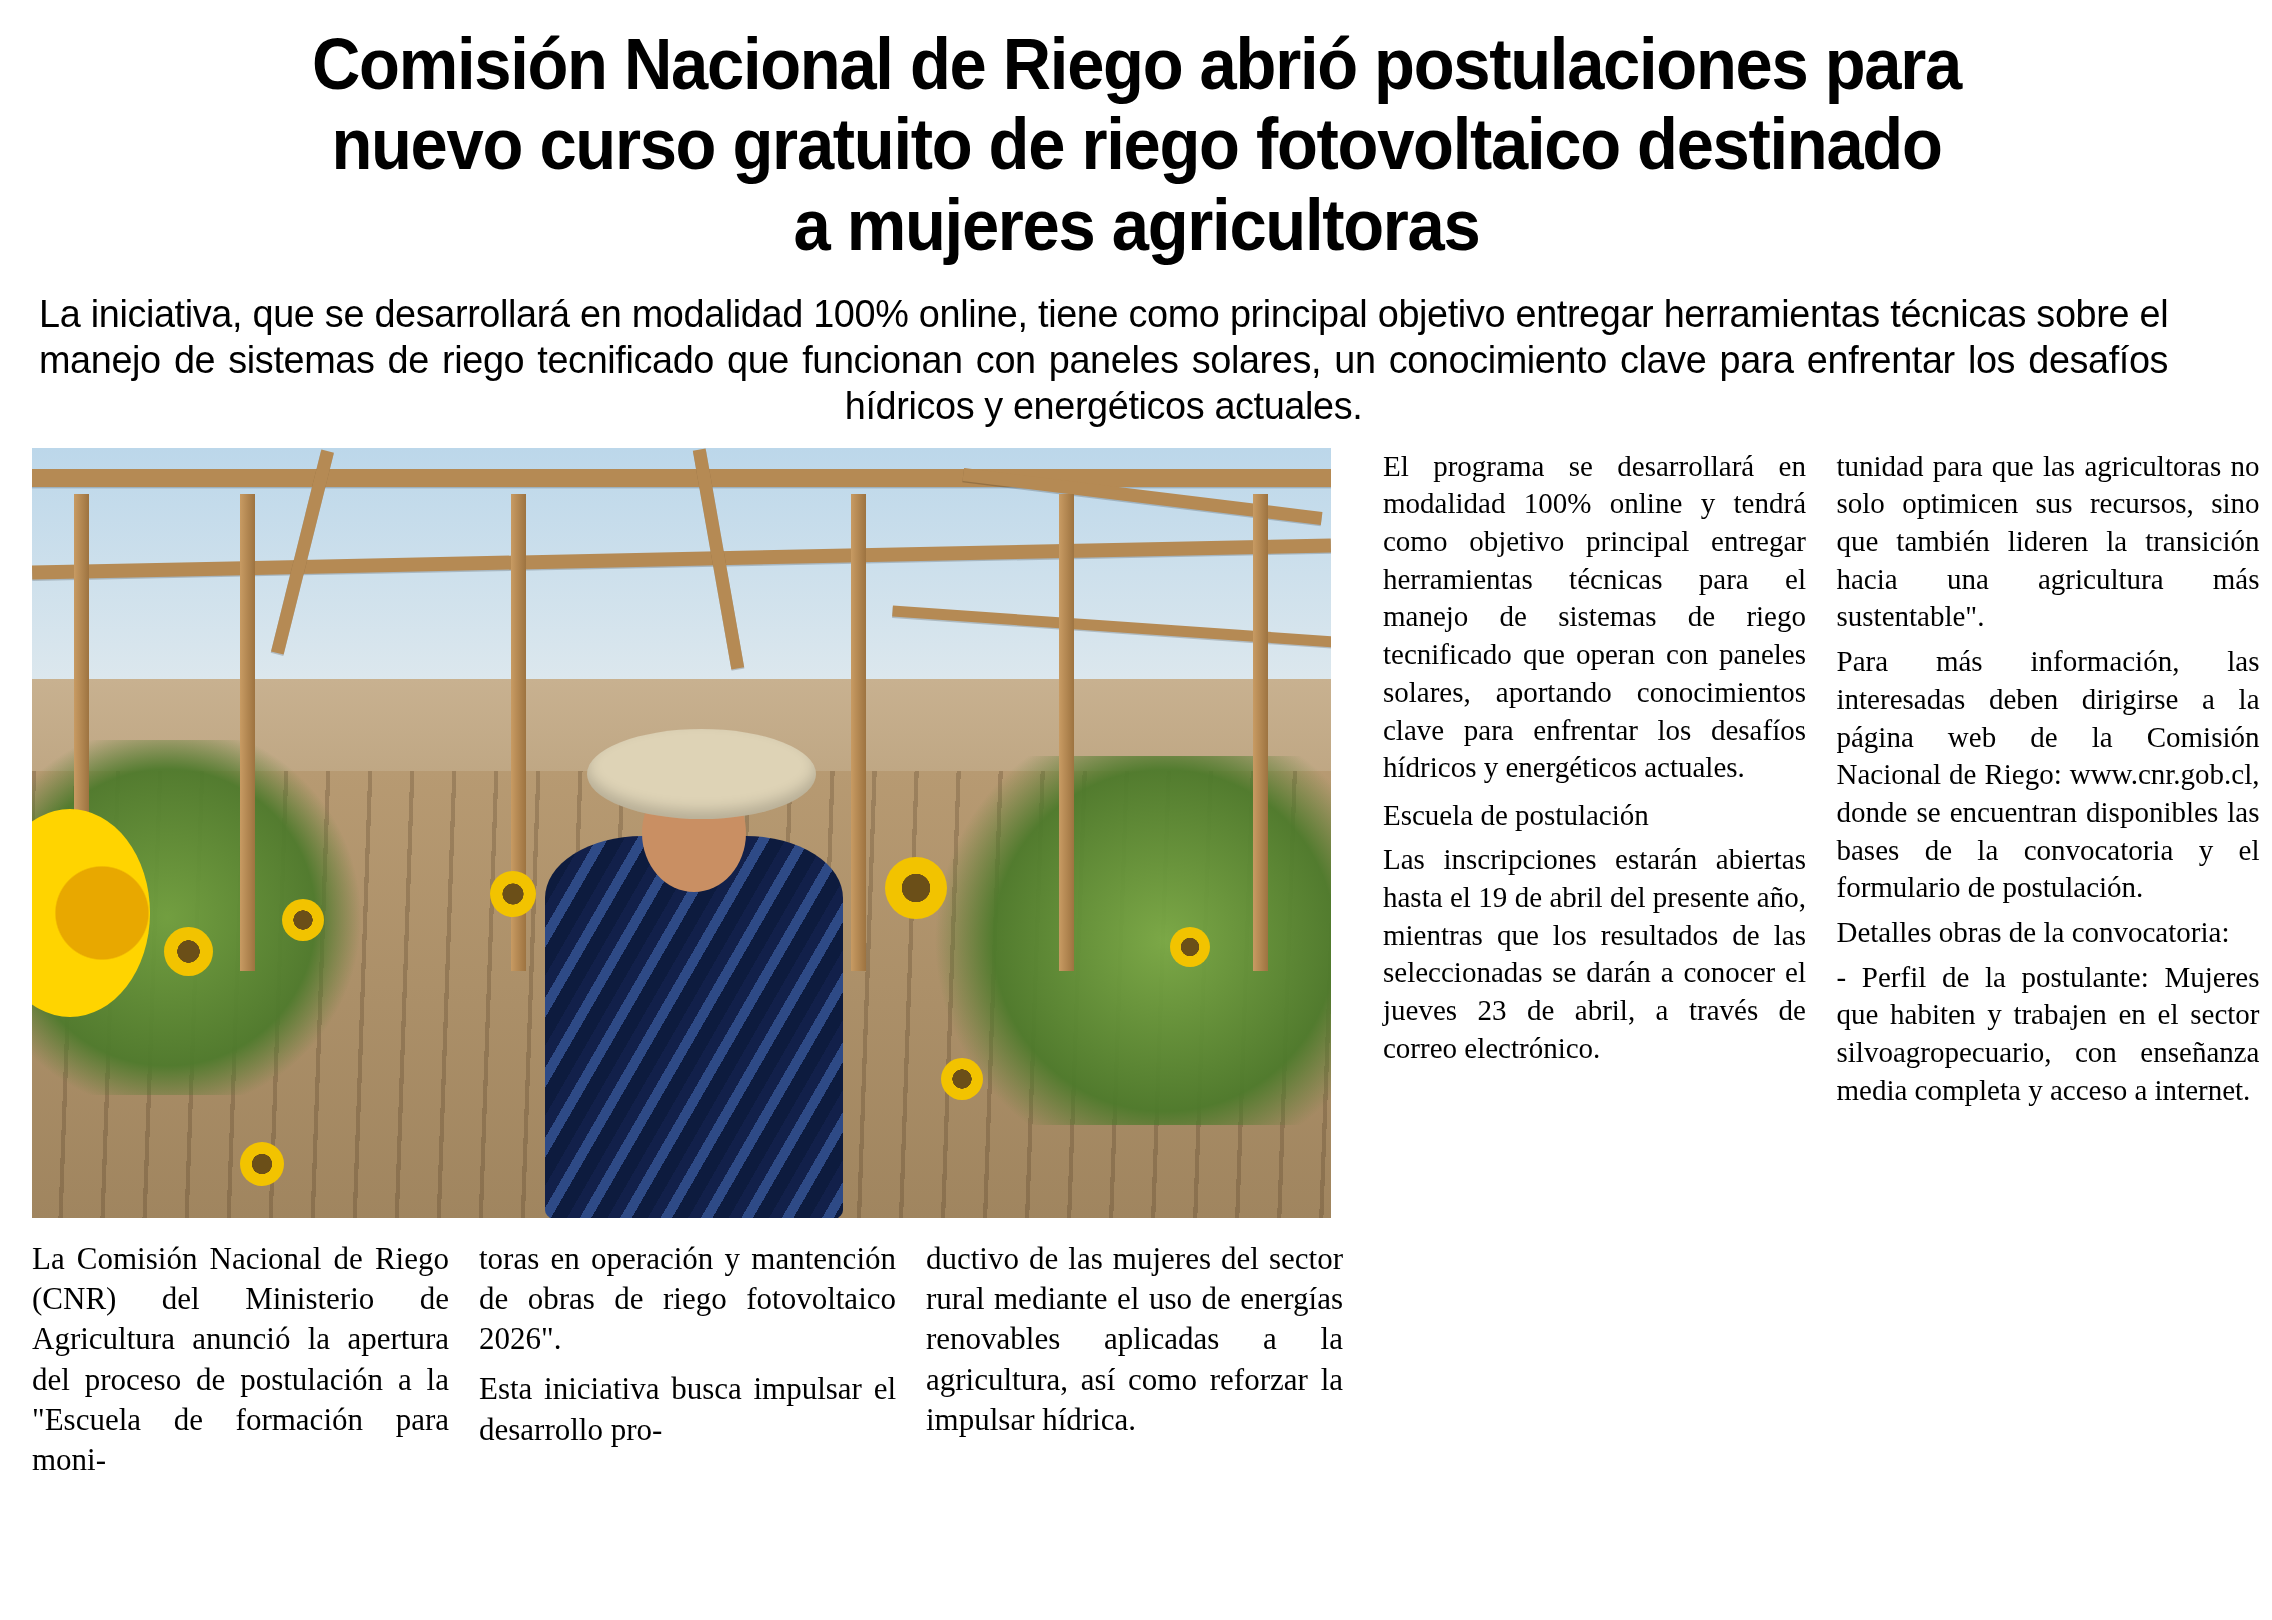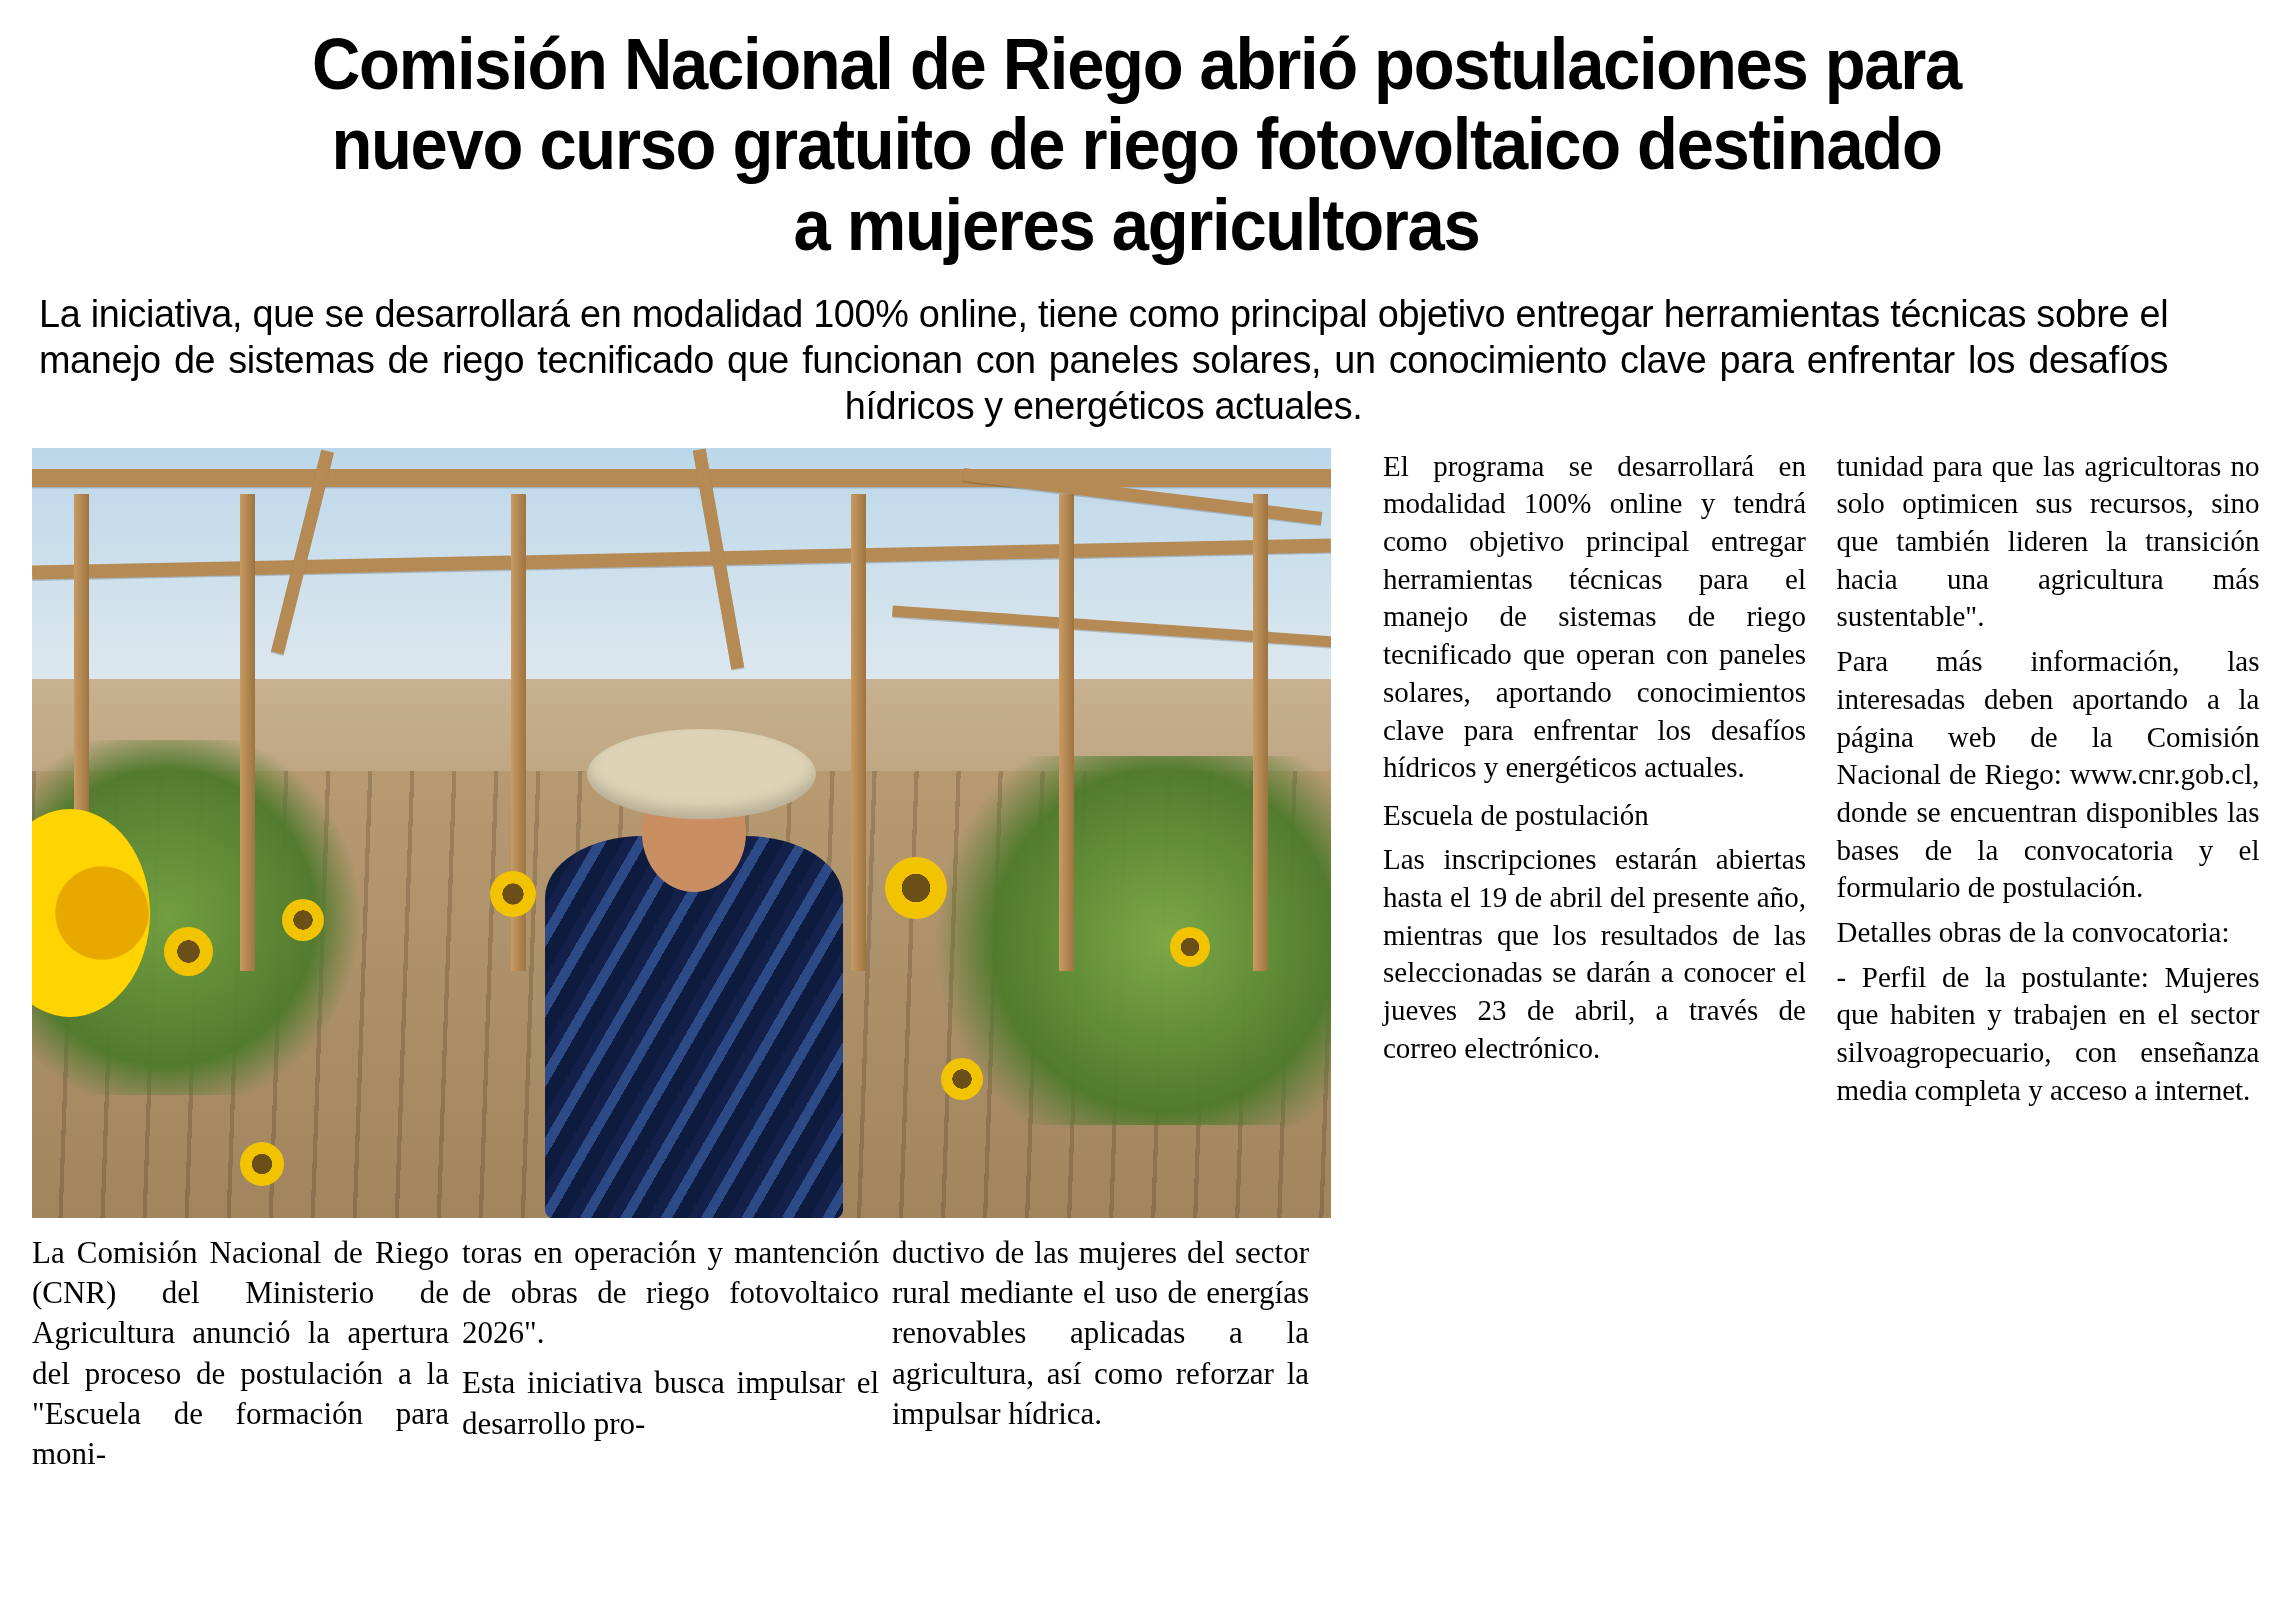--- a/index.html
+++ b/index.html
@@ -148,22 +148,22 @@
     position: absolute;
     left: 586px; top: 416px;
     width: 49px; height: 208px;
     border-radius: 28px;
     background: #241a14;
     transform: rotate(6deg);
   }
 
   .caption-cols {
     display: flex;
-    gap: 13px;
-    margin-top: 15px;
+    gap: 30px;
+    margin-top: 21px;
   }
   .caption-col {
     width: 417px;
     font-size: 31px;
     line-height: 1.30;
     text-align: justify;
     hyphens: manual;
   }
   .caption-col p { margin: 0 0 0 0; }
   .caption-col p + p { margin-top: 9.7px; }
@@ -254,21 +254,21 @@
     </div>
 
     <div class="right-cols">
       <div class="col">
         <p>El programa se desarrollará en modalidad 100% online y tendrá como objetivo principal entregar herramientas técnicas para el manejo de sistemas de riego tecnificado que operan con paneles solares, aportando conocimientos clave para enfrentar los desafíos hídricos y energéticos actuales.</p>
         <p class="subhead">Escuela de postulación</p>
         <p>Las inscripciones estarán abiertas hasta el 19 de abril del presente año, mientras que los resultados de las seleccionadas se darán a conocer el jueves 23 de abril, a través de correo electrónico.</p>
       </div>
       <div class="col">
         <p>tunidad para que las agricultoras no solo optimicen sus recursos, sino que también lideren la transición hacia una agricultura más sustentable".</p>
-        <p>Para más información, las interesadas deben aportando a la página web de la Comisión Nacional de Riego: www.cnr.gob.cl, donde se encuentran disponibles las bases de la convocatoria y el formulario de postulación.</p>
+        <p>Para más información, las interesadas deben dirigirse a la página web de la Comisión Nacional de Riego: www.cnr.gob.cl, donde se encuentran disponibles las bases de la convocatoria y el formulario de postulación.</p>
         <p>Detalles obras de la convocatoria:</p>
         <p>-    Perfil de la postulante: Mujeres que habiten y trabajen en el sector silvoagropecuario, con enseñanza media completa y acceso a internet.</p>
       </div>
     </div>
 
   </div>
 </div>
 
 
 </body></html>

